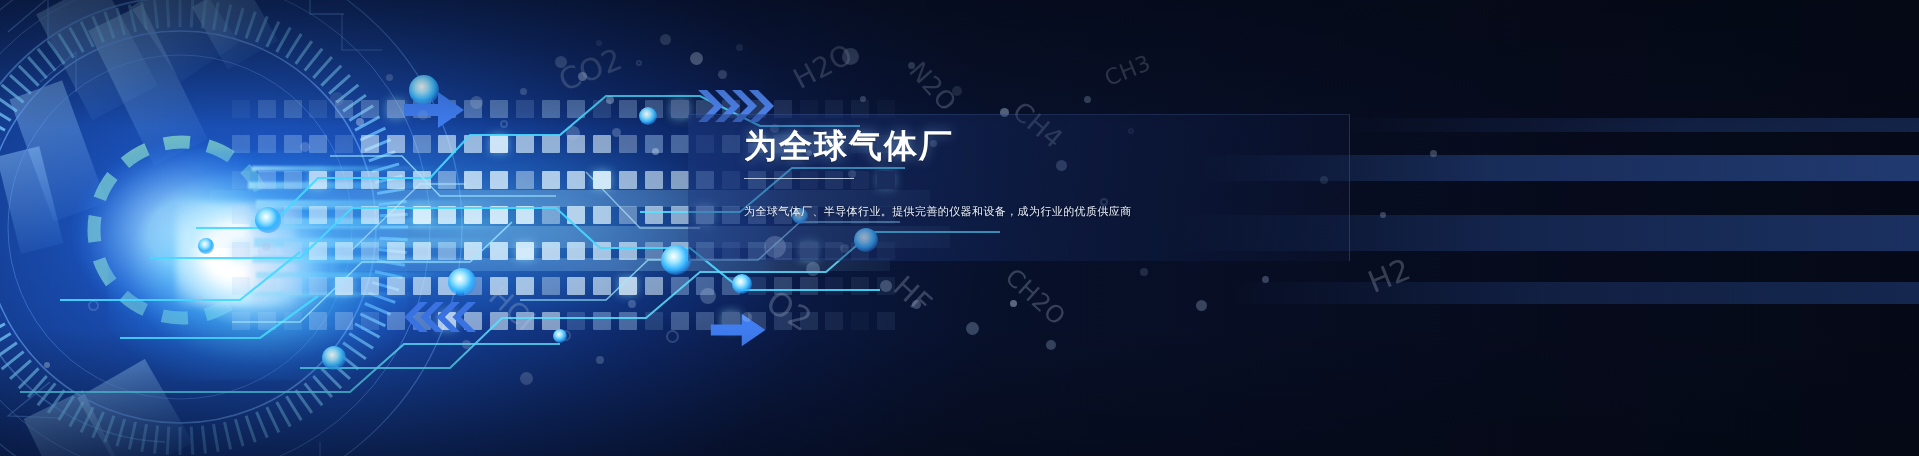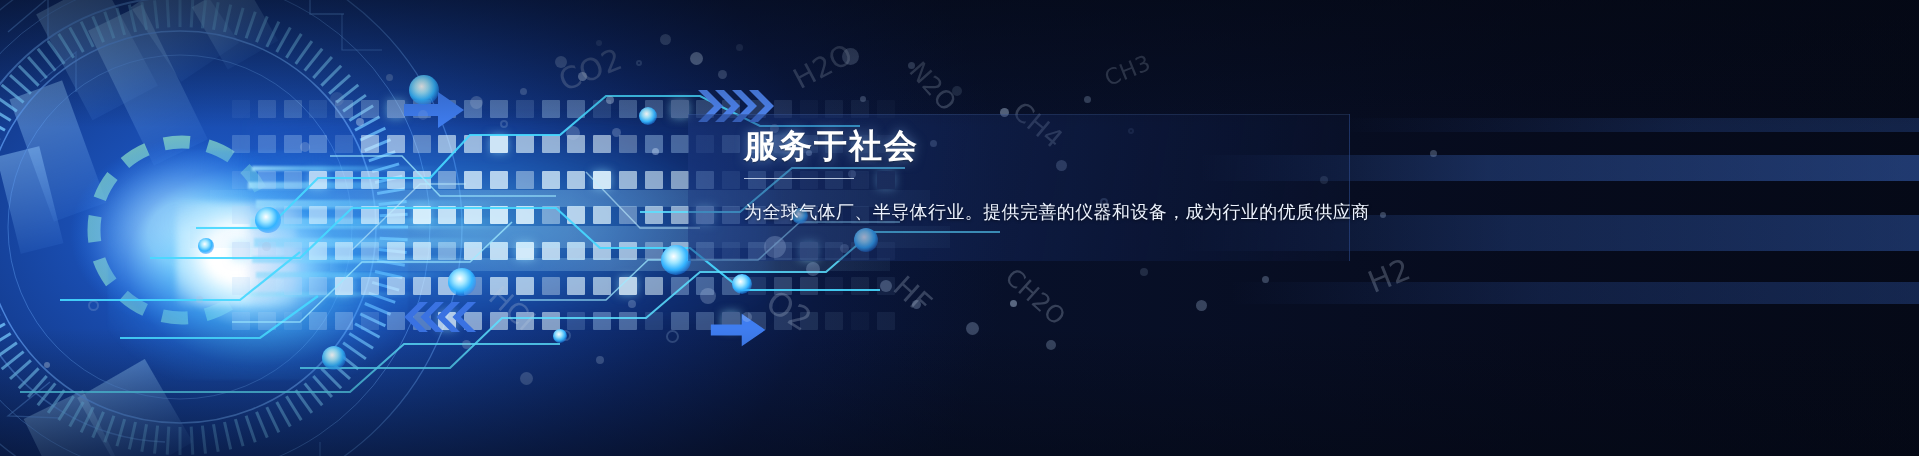--- a/index.html
+++ b/index.html
@@ -91,21 +91,21 @@
   #title{
     font-family:"DejaVu Sans","Liberation Sans",sans-serif;
     font-size:33px;font-weight:700;color:#ffffff;letter-spacing:2px;
     line-height:1.2;margin:0;
     text-shadow:0 0 12px rgba(150,200,255,.55),0 1px 2px rgba(0,0,0,.5);
   }
   #title-rule{margin-top:12px;width:110px;height:1px;background:rgba(230,240,255,.78);}
   #desc{margin-top:17px;}
   .desc-line{
     font-family:"DejaVu Sans","Liberation Sans",sans-serif;
-    font-size:18px;color:#eef4ff;line-height:32px;letter-spacing:.4px;white-space:nowrap;
+    font-size:11px;color:#eef4ff;line-height:32px;letter-spacing:.4px;white-space:nowrap;
     text-shadow:0 1px 3px rgba(0,0,0,.55);
   }
 </style>
 </head>
 <body>
 
 <div id="banner">
 
   <div class="layer" id="bg-base"></div>
   <div class="layer" id="bg-rightdark"></div>
@@ -615,20 +615,20 @@
       <div class="formula" style="left: 766px; top: 292px; font-size: 32px; transform: rotate(32deg);">O2</div>
       <div class="formula" style="left: 893px; top: 278px; font-size: 29px; transform: rotate(42deg);">HF</div>
       <div class="formula" style="left: 1000px; top: 283px; font-size: 24px; transform: rotate(42deg);">CH2O</div>
       <div class="formula" style="left: 1368px; top: 258px; font-size: 30px; transform: rotate(-22deg);">H2</div>
     </div>
 
   <div id="panel"></div>
   <div class="layer" id="bg-topdark"></div>
 
   <div id="text-wrap">
-    <h1 id="title">服务于社会</h1>
+    <h1 id="title">为全球气体厂</h1>
     <div id="title-rule"></div>
     <div id="desc">
       <div class="desc-line">为全球气体厂、半导体行业。提供完善的仪器和设备，成为行业的优质供应商</div>
     </div>
   </div>
 
 </div>
 
 </body></html>

